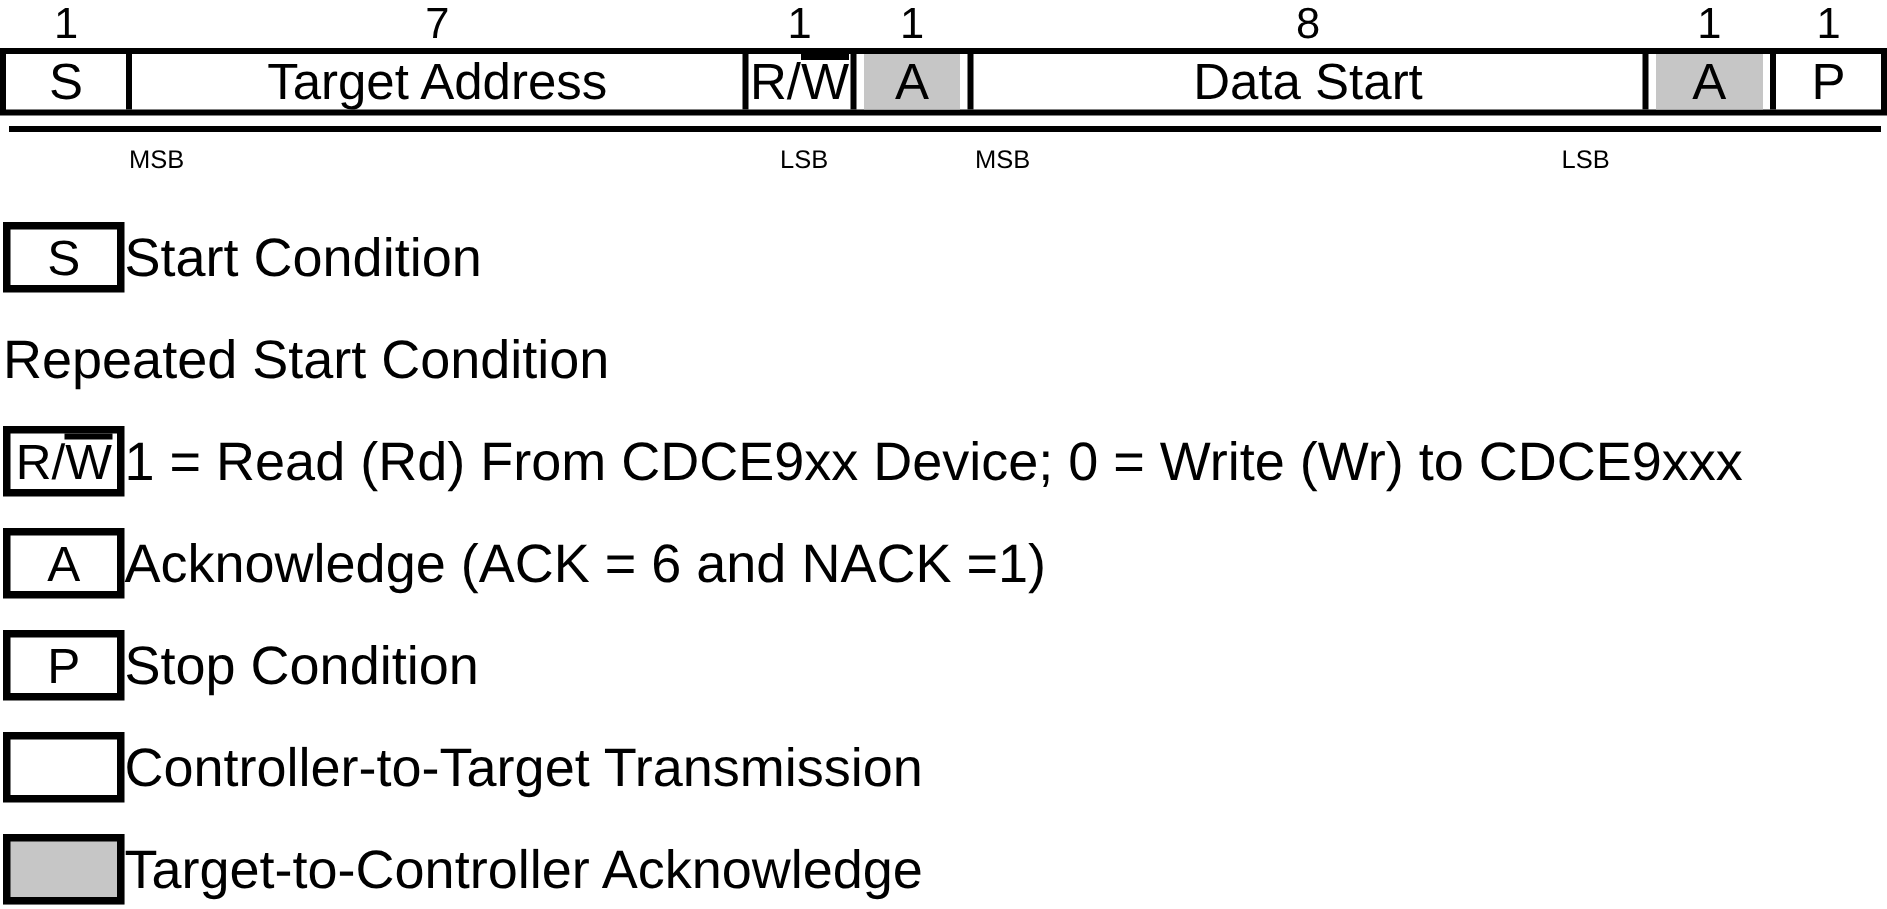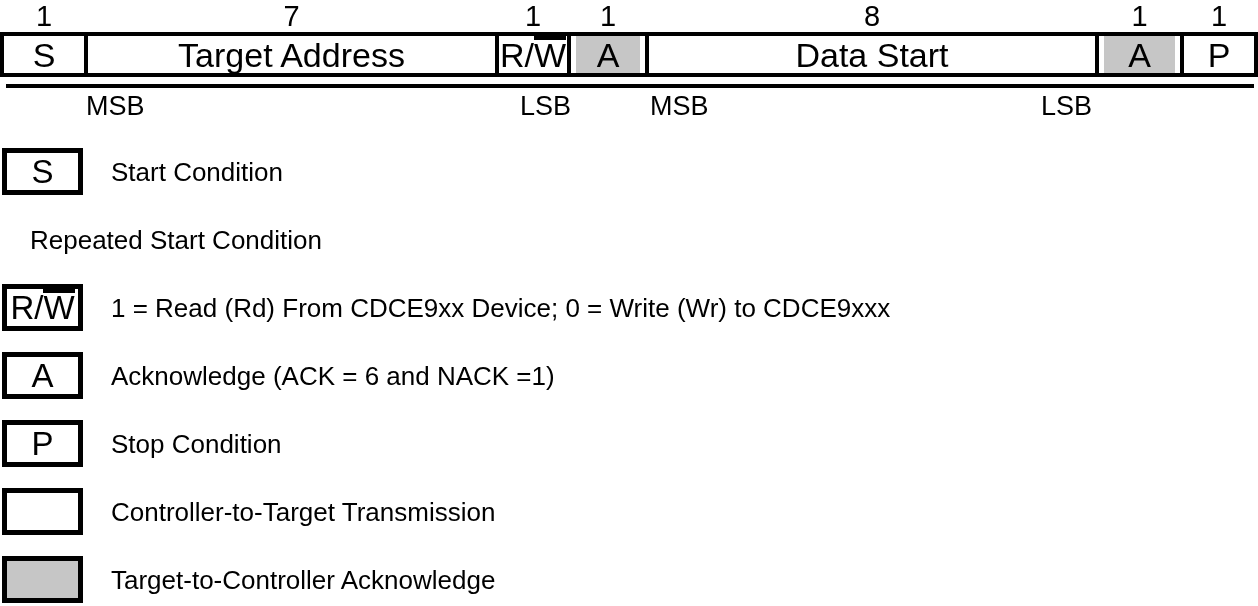--- a/index.html
+++ b/index.html
@@ -87,21 +87,21 @@
     left: 6px;
     width: 1248px;
     height: 4px;
     background: var(--line);
   }
 
   
   .bitlabel {
     position: absolute;
     top: 93px;
-    font-size: 27px;
+    font-size: 17px;
     line-height: 27px;
   }
   .pos-msb-addr { left: 86px; }
   .pos-lsb-addr { left: 520px; }
   .pos-msb-data { left: 650px; }
   .pos-lsb-data { left: 1041px; }
 
   
   .legend {
     position: absolute;
@@ -125,22 +125,21 @@
     display: flex;
     align-items: center;
     justify-content: center;
     font-size: 33px;
     line-height: 35px;
     flex: none;
   }
   .lbox.gray { background: var(--shade-gray); }
   .lbox .ov { line-height: 29px; }
   .ltext {
-    margin-left: 28px;
-    font-size: 26px;
+    font-size: 36px;
     line-height: 36px;
     white-space: nowrap;
   }
 </style>
 </head>
 <body>
 
 <div class="canvas">
 
   <div class="counts">

